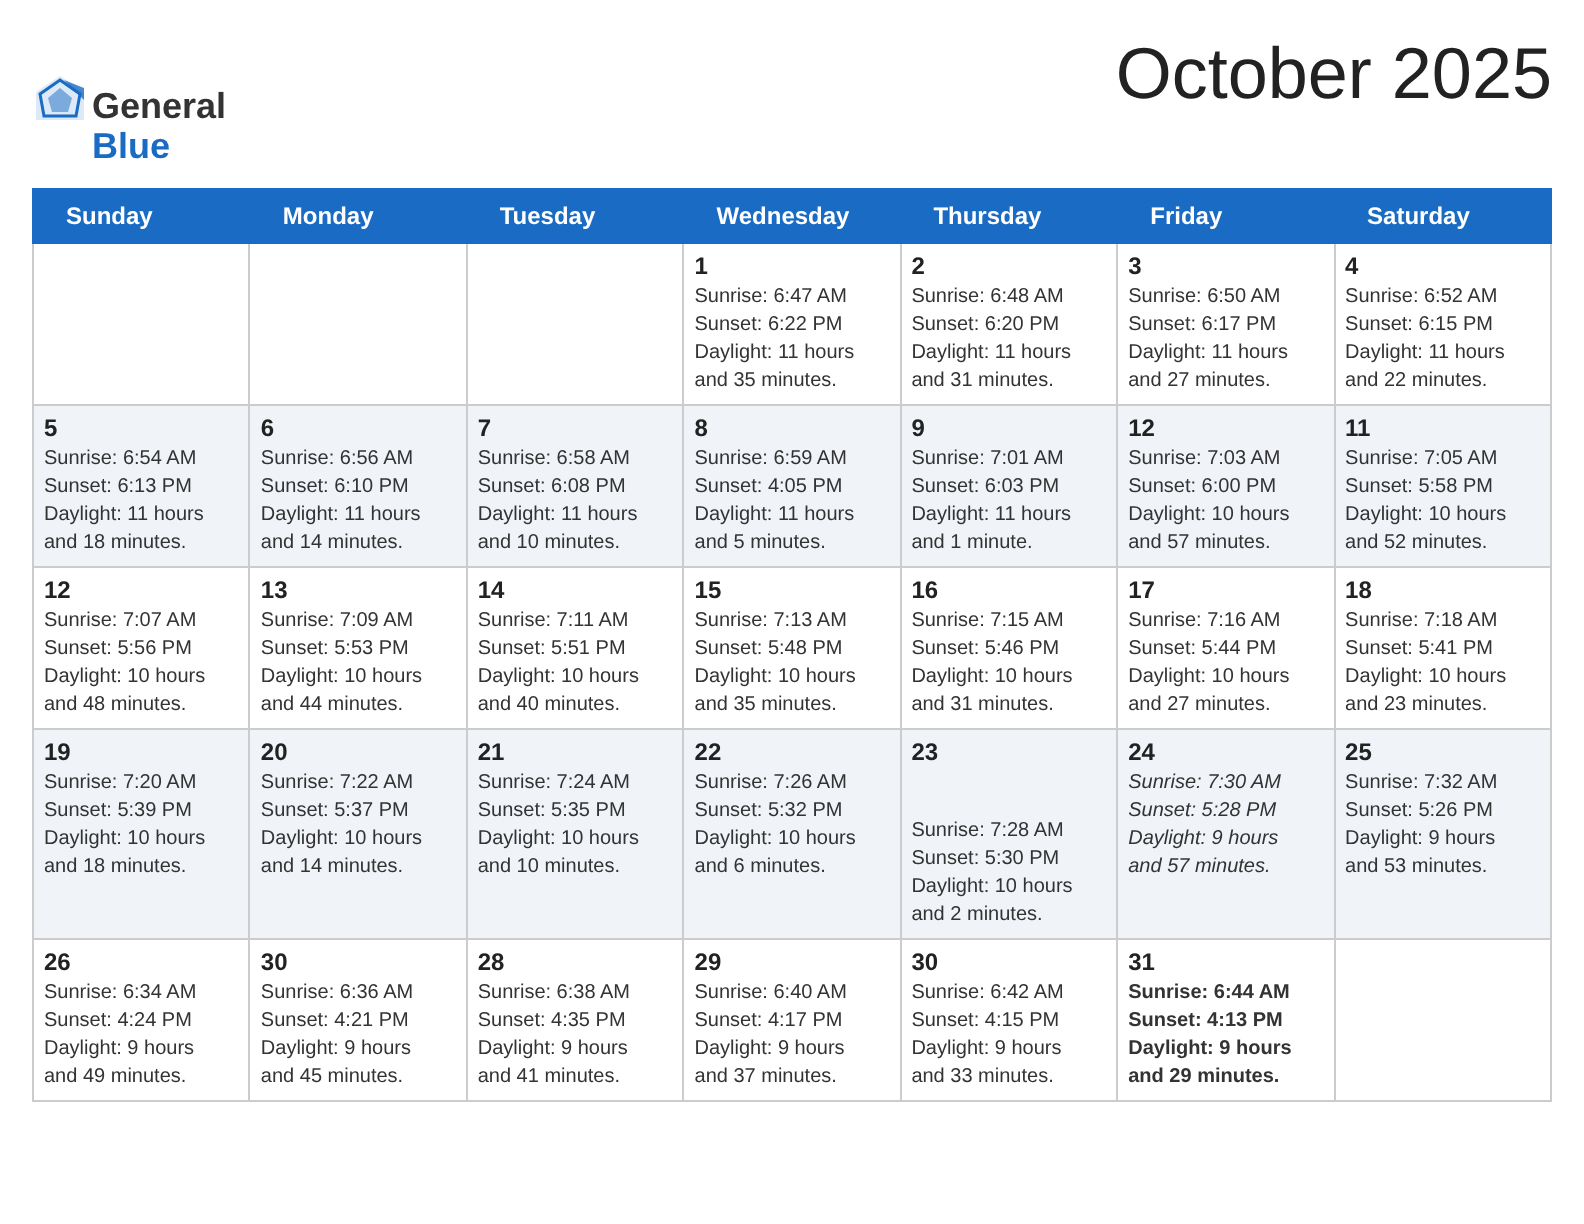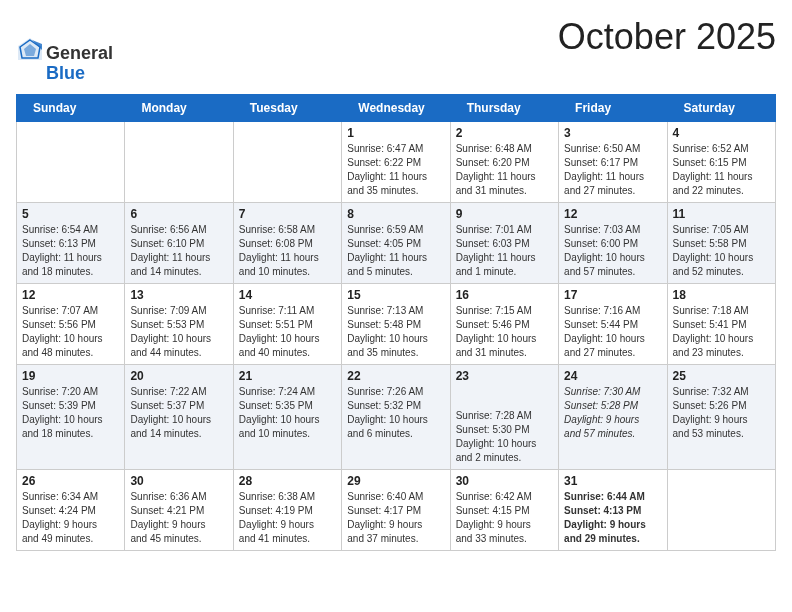--- a/index.html
+++ b/index.html
@@ -332,21 +332,21 @@
         <td>
           <div class="day-num">30</div>
           <div class="day-info" style="white-space: pre-line;">Sunrise: 6:36 AM
 Sunset: 4:21 PM
 Daylight: 9 hours
 and 45 minutes.</div>
         </td>
         <td>
           <div class="day-num">28</div>
           <div class="day-info" style="white-space: pre-line;">Sunrise: 6:38 AM
-Sunset: 4:19 PM
+Sunset: 4:35 PM
 Daylight: 9 hours
 and 41 minutes.</div>
         </td>
         <td>
           <div class="day-num">29</div>
           <div class="day-info" style="white-space: pre-line;">Sunrise: 6:40 AM
 Sunset: 4:17 PM
 Daylight: 9 hours
 and 37 minutes.</div>
         </td>

